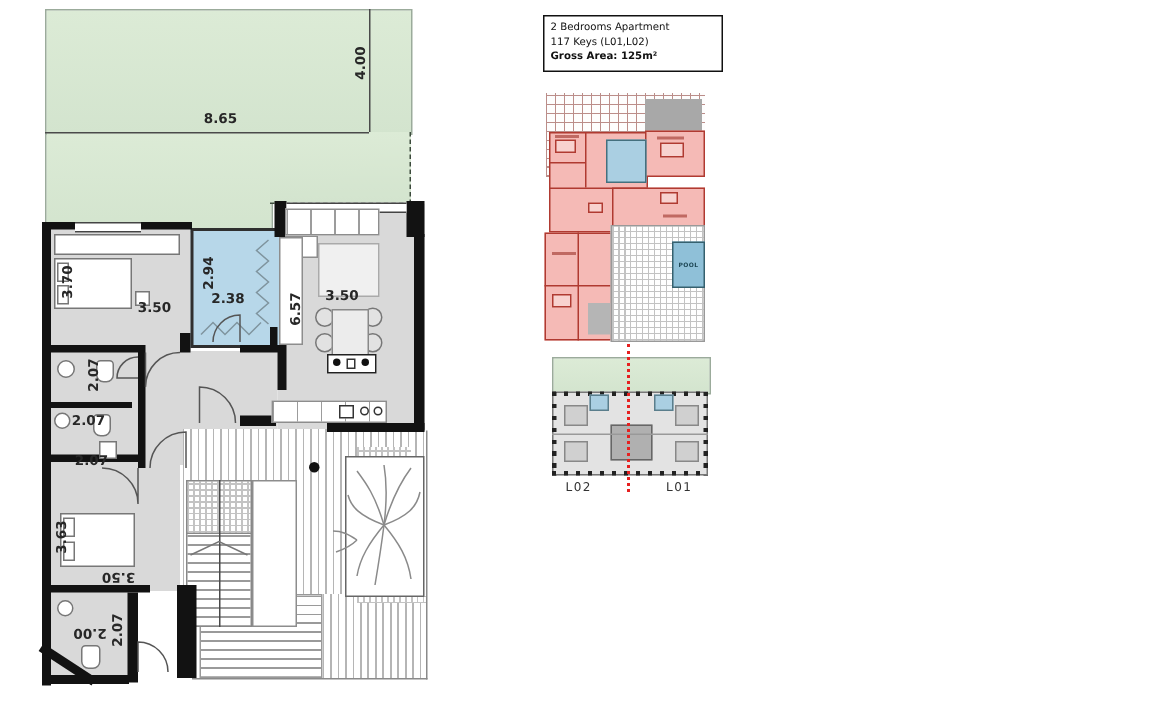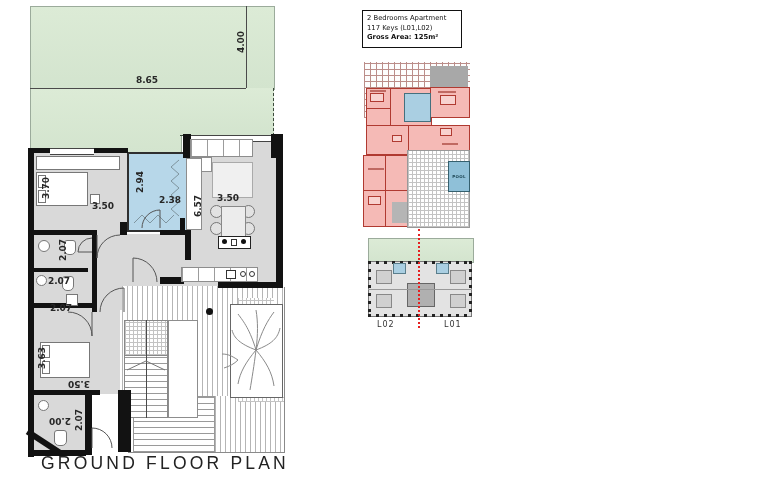--- a/index.html
+++ b/index.html
@@ -21,21 +21,21 @@
   .white{position:absolute;background:#fff;border:1px solid #8d8d8d;box-sizing:border-box;}
   .cells{background-image:repeating-linear-gradient(90deg,#9c9c9c 0 1px,transparent 1px 16px);}
   .furn{position:absolute;background:#fff;border:1px solid #777;box-sizing:border-box;}
   .circ{border-radius:50%;}
   .dot{position:absolute;background:#111;border-radius:50%;}
   .dim{position:absolute;font:bold 9px "DejaVu Sans",sans-serif;color:#272727;white-space:nowrap;
        transform:translate(-50%,-50%);}
   .dim.r90{transform:translate(-50%,-50%) rotate(-90deg);}
   .dim.r180{transform:translate(-50%,-50%) rotate(180deg);}
   
-  #infobox{position:absolute;left:362px;top:10px;width:100px;border:1px solid #111;background:#fff;
+  #infobox{position:absolute;left:362px;top:10px;width:120px;border:1px solid #111;background:#fff;
            padding:3px 4px 4px;font-size:6.8px;line-height:1.4;color:#111;box-sizing:border-box;}
   #infobox .b{font-weight:700;}
   .pink{position:absolute;background:var(--apartment_pink);border:1px solid var(--outline_red);box-sizing:border-box;}
   .rline{position:absolute;background:var(--outline_red);}
   .rlabel{position:absolute;background:#a33d36;opacity:.65;height:2px;}
   .rfurn{position:absolute;border:1px solid var(--outline_red);box-sizing:border-box;background:rgba(255,255,255,.35);}
   .pool{position:absolute;background:var(--pool_blue);border:1px solid #35606e;box-sizing:border-box;
         display:flex;align-items:center;justify-content:center;font-size:4px;color:#1d4654;font-weight:700;letter-spacing:.3px;}
   .dashEdgeH{position:absolute;height:3px;background:repeating-linear-gradient(90deg,#222 0 3px,transparent 3px 8px);}
   .dashEdgeV{position:absolute;width:3px;background:repeating-linear-gradient(180deg,#222 0 3px,transparent 3px 8px);}
@@ -173,32 +173,31 @@
       <path d="M238,360 C232,356 228,354 222,354"></path>
         <path d="M238,360 C234,364 230,366 224,368"></path>
     </g>
   </svg>
 
   <span class="dim" style="left:147px;top:80px;">8.65</span>
   <span class="dim r90" style="left:241px;top:42px;">4.00</span>
   <span class="dim r90" style="left:46px;top:188px;">3.70</span>
   <span class="dim" style="left:103px;top:206px;">3.50</span>
   <span class="dim r90" style="left:140px;top:182px;">2.94</span>
-  <span class="dim" style="left:170px;top:200px;">2.38</span>
+  <span class="dim" style="left:152px;top:200px;">2.38</span>
   <span class="dim r90" style="left:198px;top:206px;">6.57</span>
   <span class="dim" style="left:228px;top:198px;">3.50</span>
   <span class="dim r90" style="left:63px;top:250px;">2.07</span>
   <span class="dim" style="left:59px;top:281px;">2.07</span>
   <span class="dim" style="left:61px;top:308px;">2.07</span>
   <span class="dim r90" style="left:42px;top:358px;">3.63</span>
   <span class="dim r180" style="left:79px;top:384px;">3.50</span>
   <span class="dim r180" style="left:60px;top:421px;">2.00</span>
   <span class="dim r90" style="left:79px;top:420px;">2.07</span>
 
-  <div id="title">GROUND FLOOR PLAN</div>
 
   <div id="infobox">
     <div>2 Bedrooms Apartment</div>
     <div>117 Keys (L01,L02)</div>
     <div class="b">Gross Area: 125m²</div>
   </div>
 
   <div>
     <div class="gridR" style="left:364px;top:62px;width:106px;height:26px;"></div>
     <div class="gridR" style="left:364px;top:88px;width:12px;height:30px;"></div>

